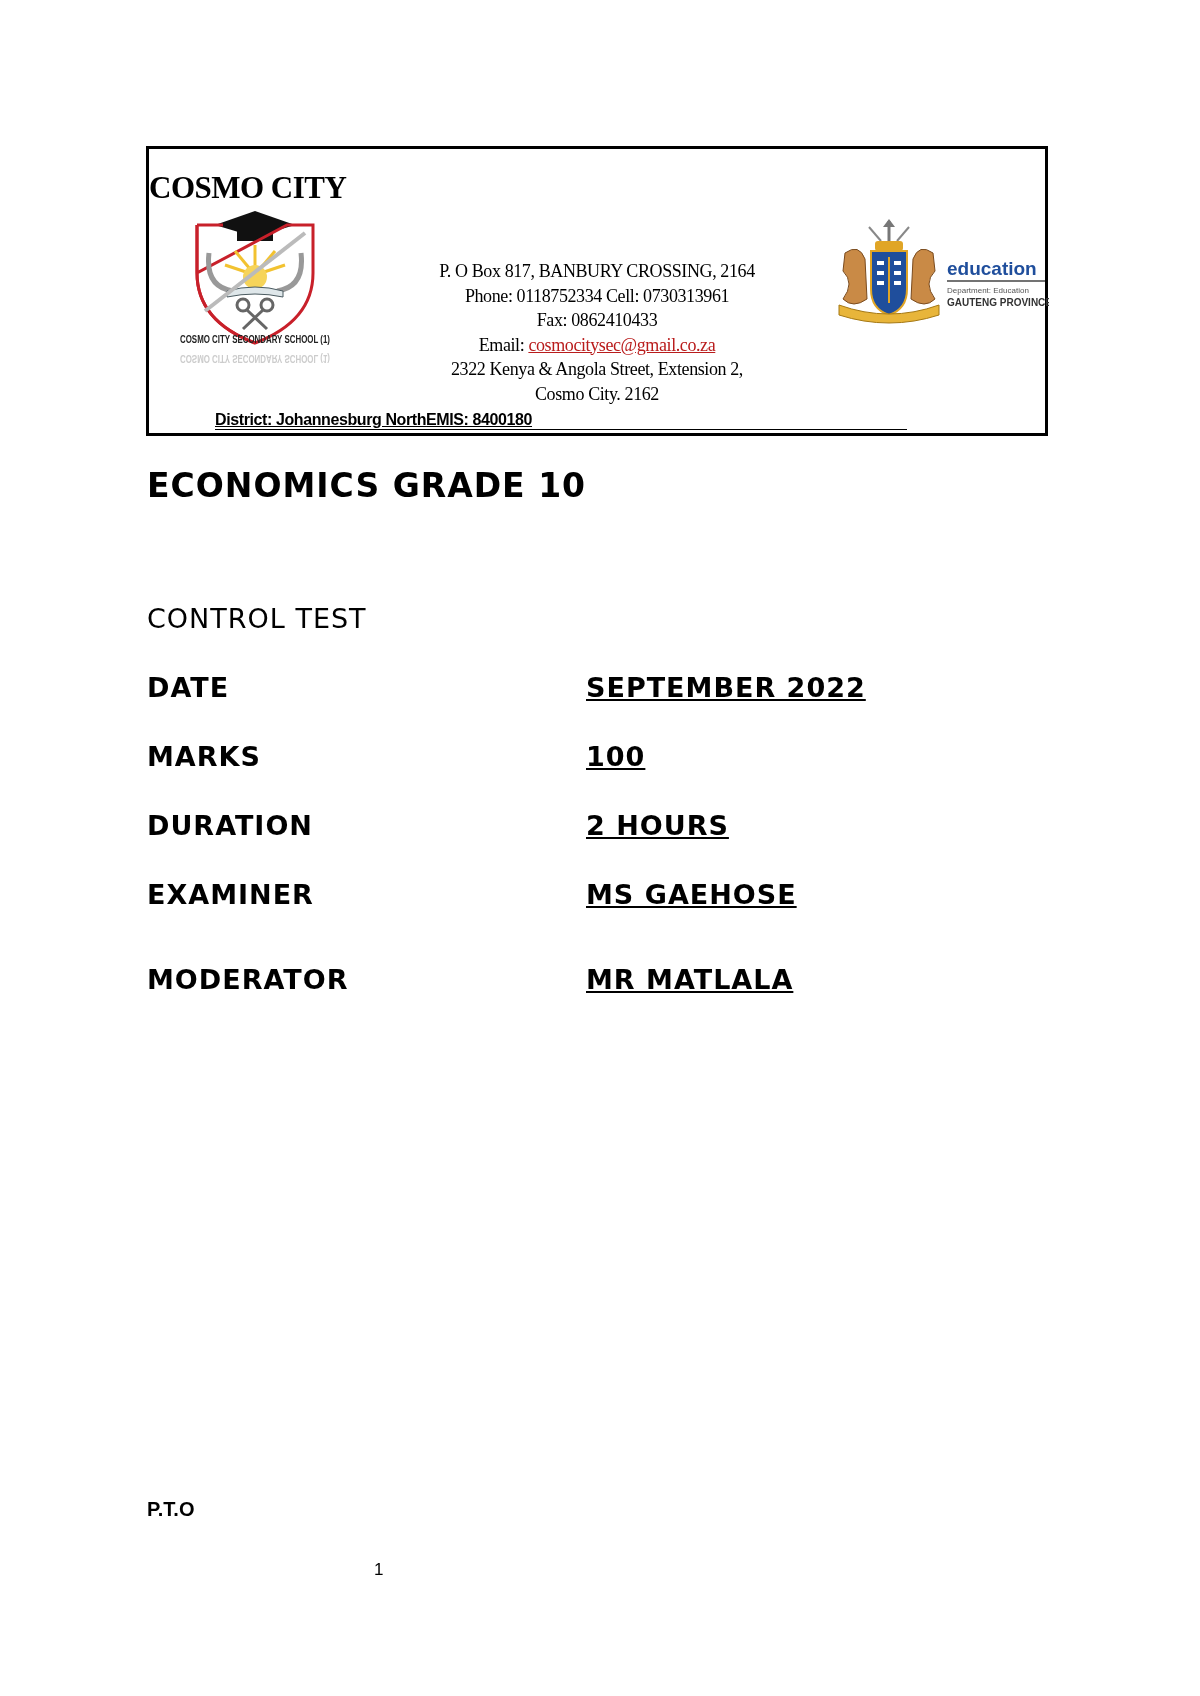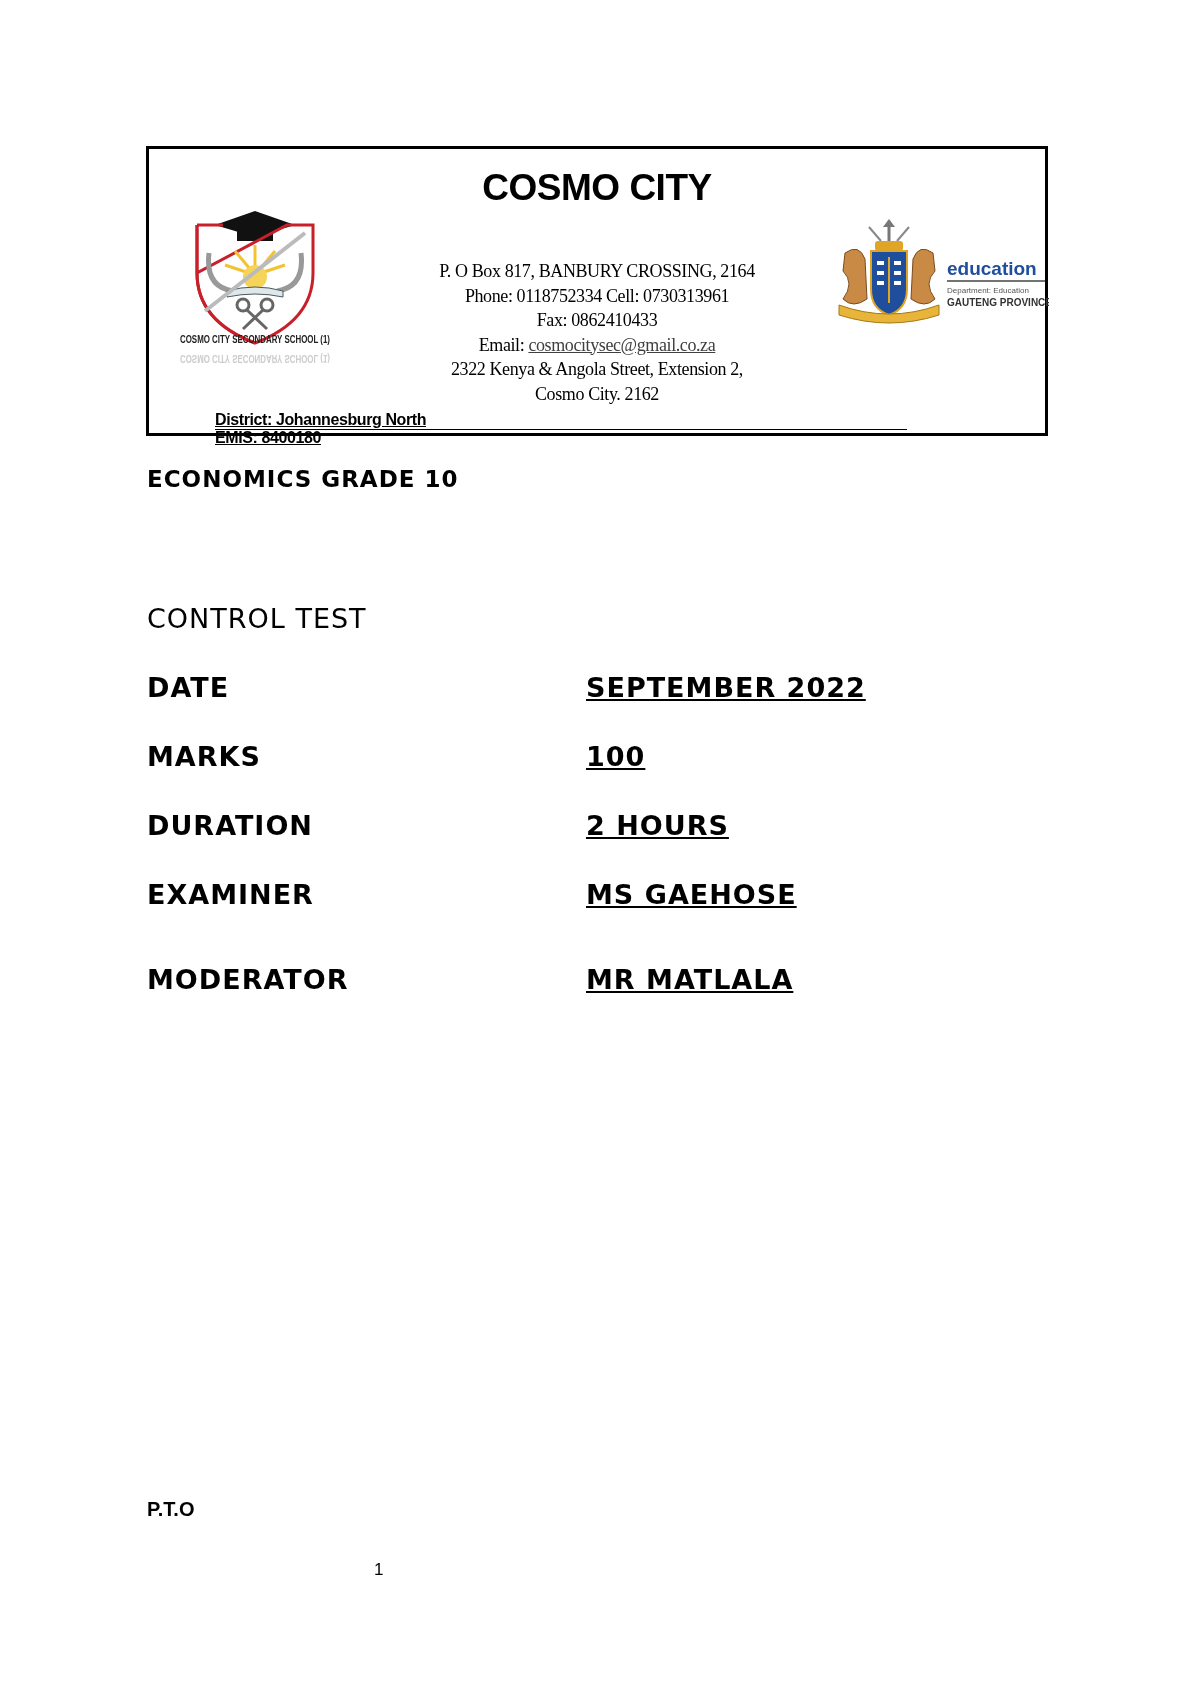--- a/index.html
+++ b/index.html
@@ -6,40 +6,40 @@
     body { width: 1200px; height: 1696px; position: relative; overflow: hidden; font-family: "Liberation Sans", sans-serif; color: #000; }
 
     .letterhead {
       position: absolute; left: 146px; top: 146px; width: 902px; height: 290px;
       border: 3px solid #000; box-sizing: border-box;
     }
     .school-logo { position: absolute; left: 26px; top: 54px; width: 160px; height: 170px; }
     .gov-logo { position: absolute; left: 680px; top: 70px; width: 220px; height: 110px; }
 
     .school-name {
-      position: absolute; left: 0; right: 0; top: 20px; text-align: center;
-      font-family: Liberation Sans, sans-serif; font-weight: bold; font-size: 37px; line-height: 38px;
+      position: absolute; left: 0; right: 0; top: 20px; 
+      font-family: Liberation Serif, serif; font-weight: bold; font-size: 31px; line-height: 38px;
       letter-spacing: -0.5px;
     }
     .contact {
       position: absolute; left: 0; right: 0; top: 110px; text-align: center;
       font-family: Liberation Serif, serif; font-size: 18px; line-height: 24.5px; letter-spacing: -0.4px;
     }
-    .contact a { color: #404040; text-decoration: underline; }
+    .contact a { color: #b91c1c; text-decoration: underline; }
     .district-row {
       position: absolute; left: 66px; top: 262px; width: 692px;
       font-family: "Liberation Sans", sans-serif; font-weight: bold; font-size: 16px; line-height: 18px;
-      text-decoration: underline; display: flex; justify-content: space-between; letter-spacing: -0.4px;
-      border-bottom: 1.5px solid #000; height: 18px; flex-direction: column;
+      text-decoration: underline; display: flex; letter-spacing: -0.4px;
+      border-bottom: 1.5px solid #000; height: 18px;
     }
     .district-row span { text-decoration: none; }
 
     .subject {
       position: absolute; left: 147px; top: 466px;
-      font-family: "DejaVu Sans", sans-serif; font-weight: bold; font-size: 23px; letter-spacing: 1px;
+      font-family: "DejaVu Sans", sans-serif; font-weight: bold; font-size: 33px; letter-spacing: 1px;
     }
     .test-type {
       position: absolute; left: 147px; top: 603px;
       font-family: "DejaVu Sans", sans-serif; font-weight: normal; font-size: 27px; letter-spacing: 1px;
     }
     .field { position: absolute; left: 147px; width: 900px; font-family: "DejaVu Sans", sans-serif; font-weight: bold; font-size: 27px; letter-spacing: 1px; }
     .field .lbl { position: absolute; left: 0; }
     .field .val { position: absolute; left: 439px; text-decoration: underline; }
 
     .pto { position: absolute; left: 147px; top: 1498px; font-family: "Liberation Sans", sans-serif; font-weight: bold; font-size: 20px; }

